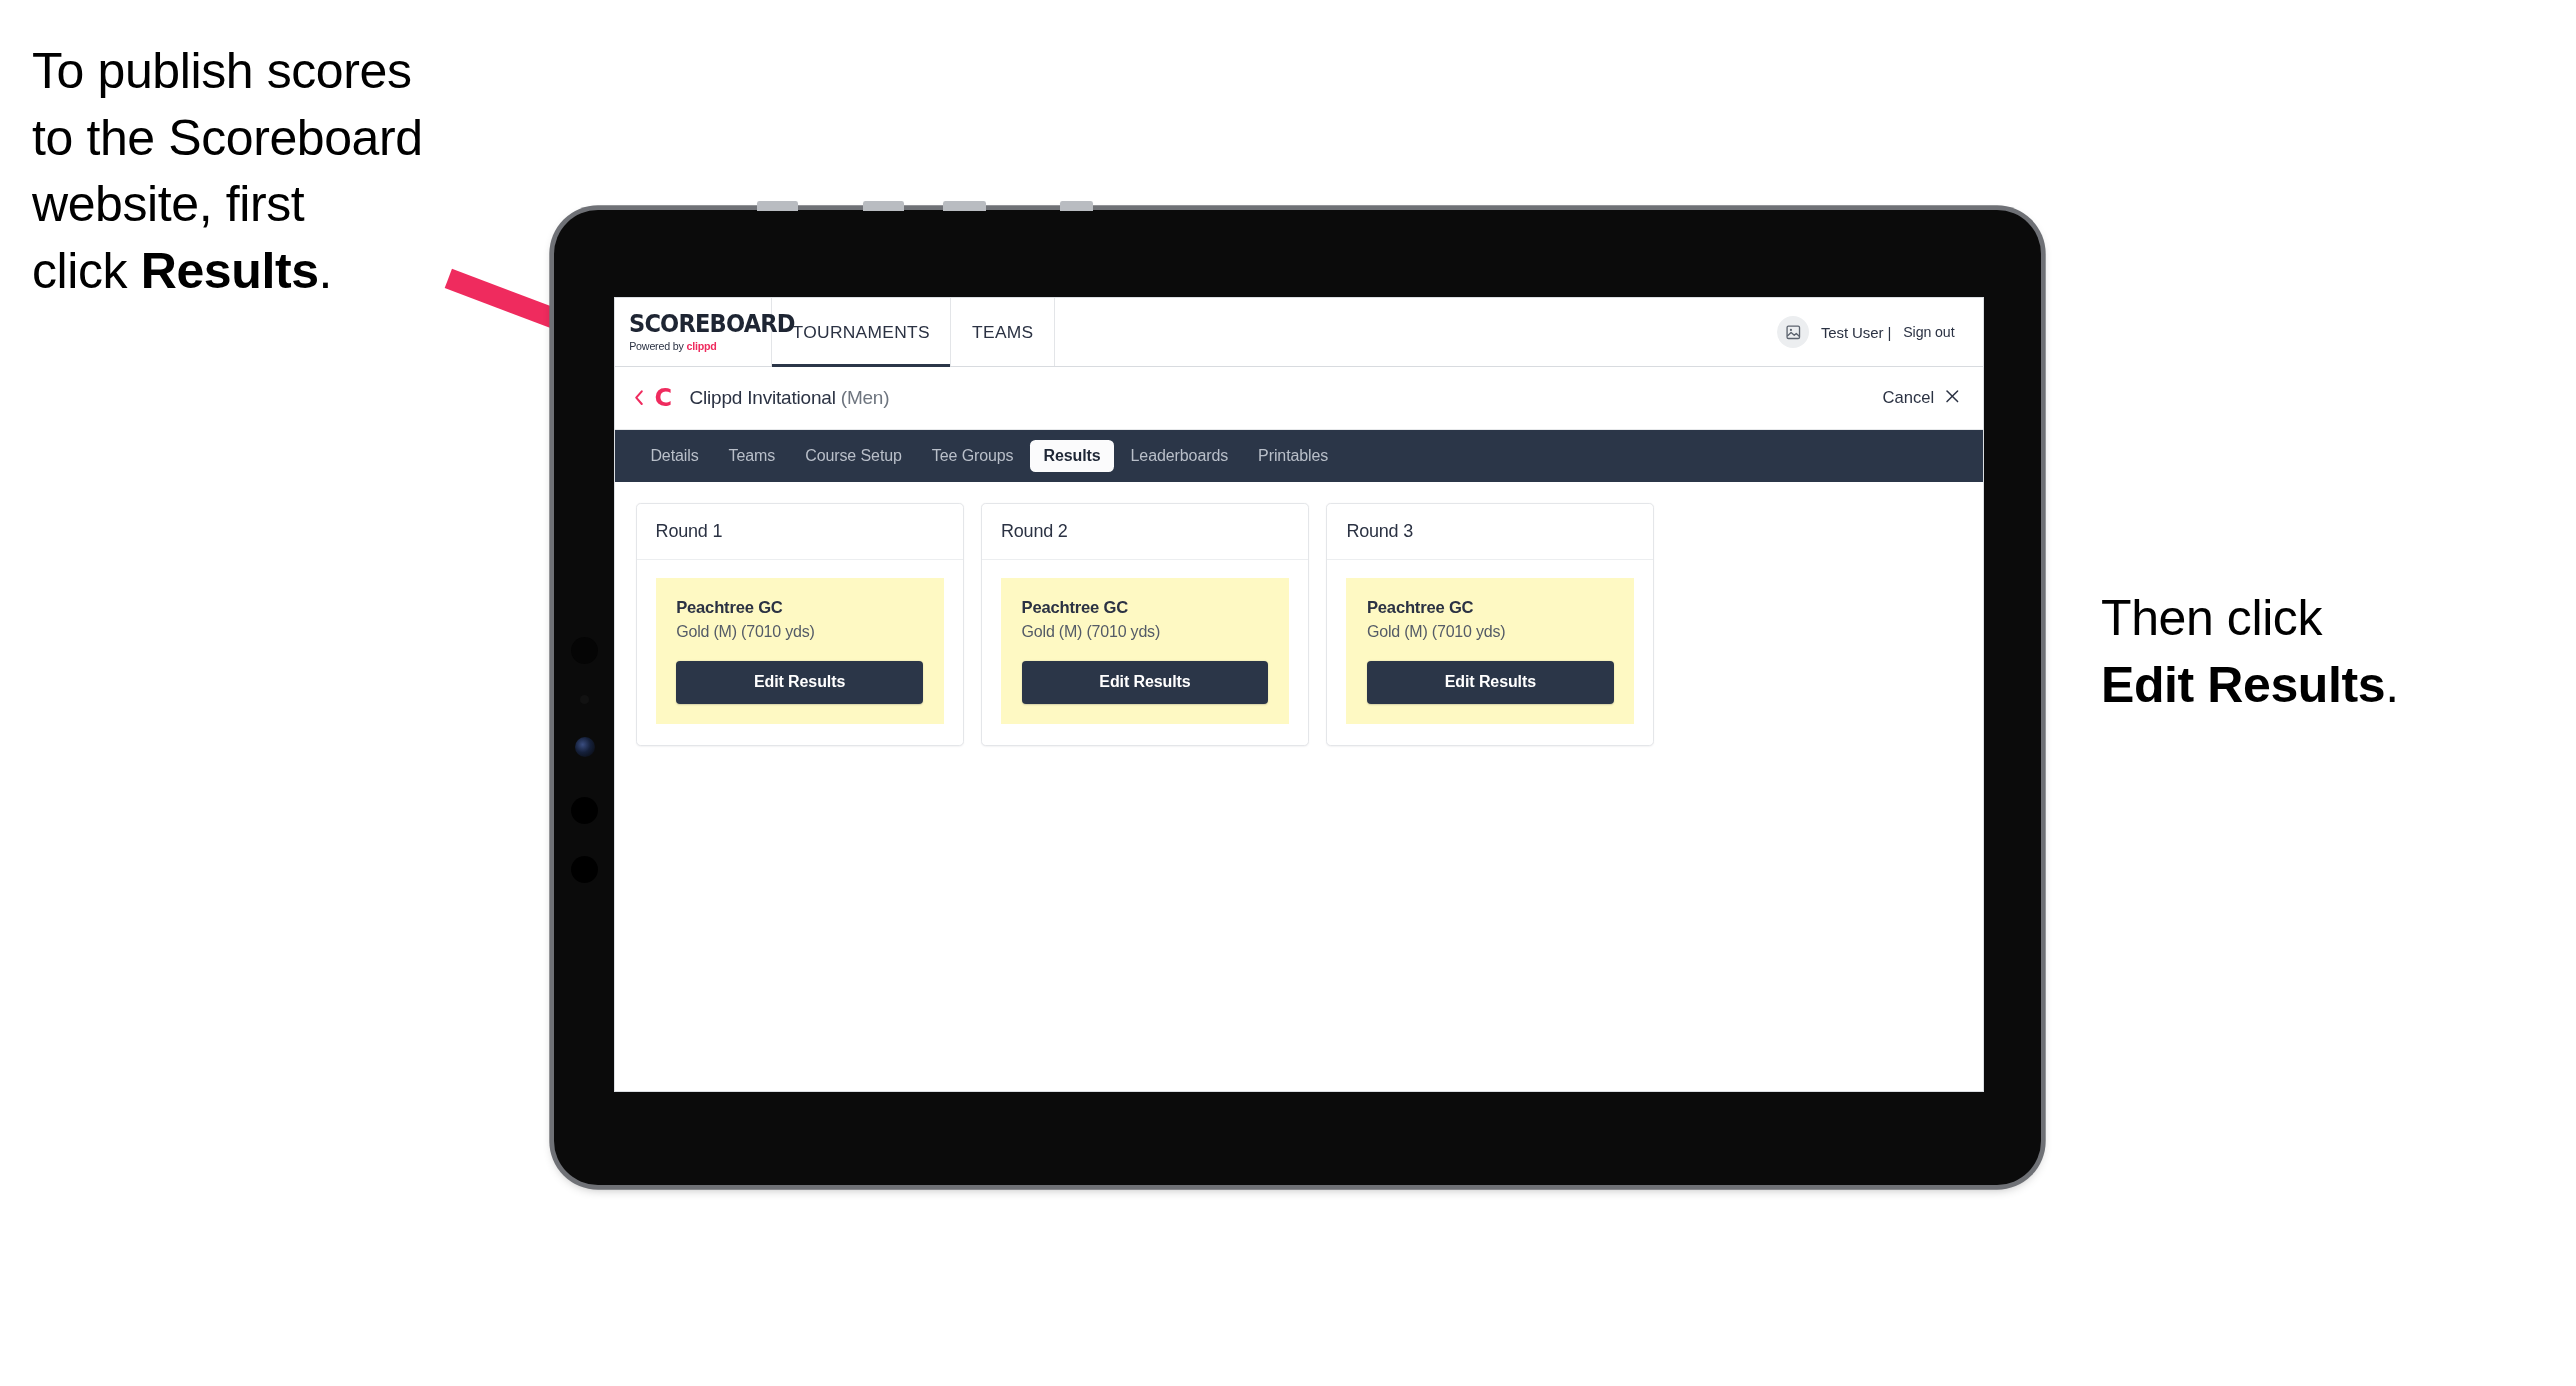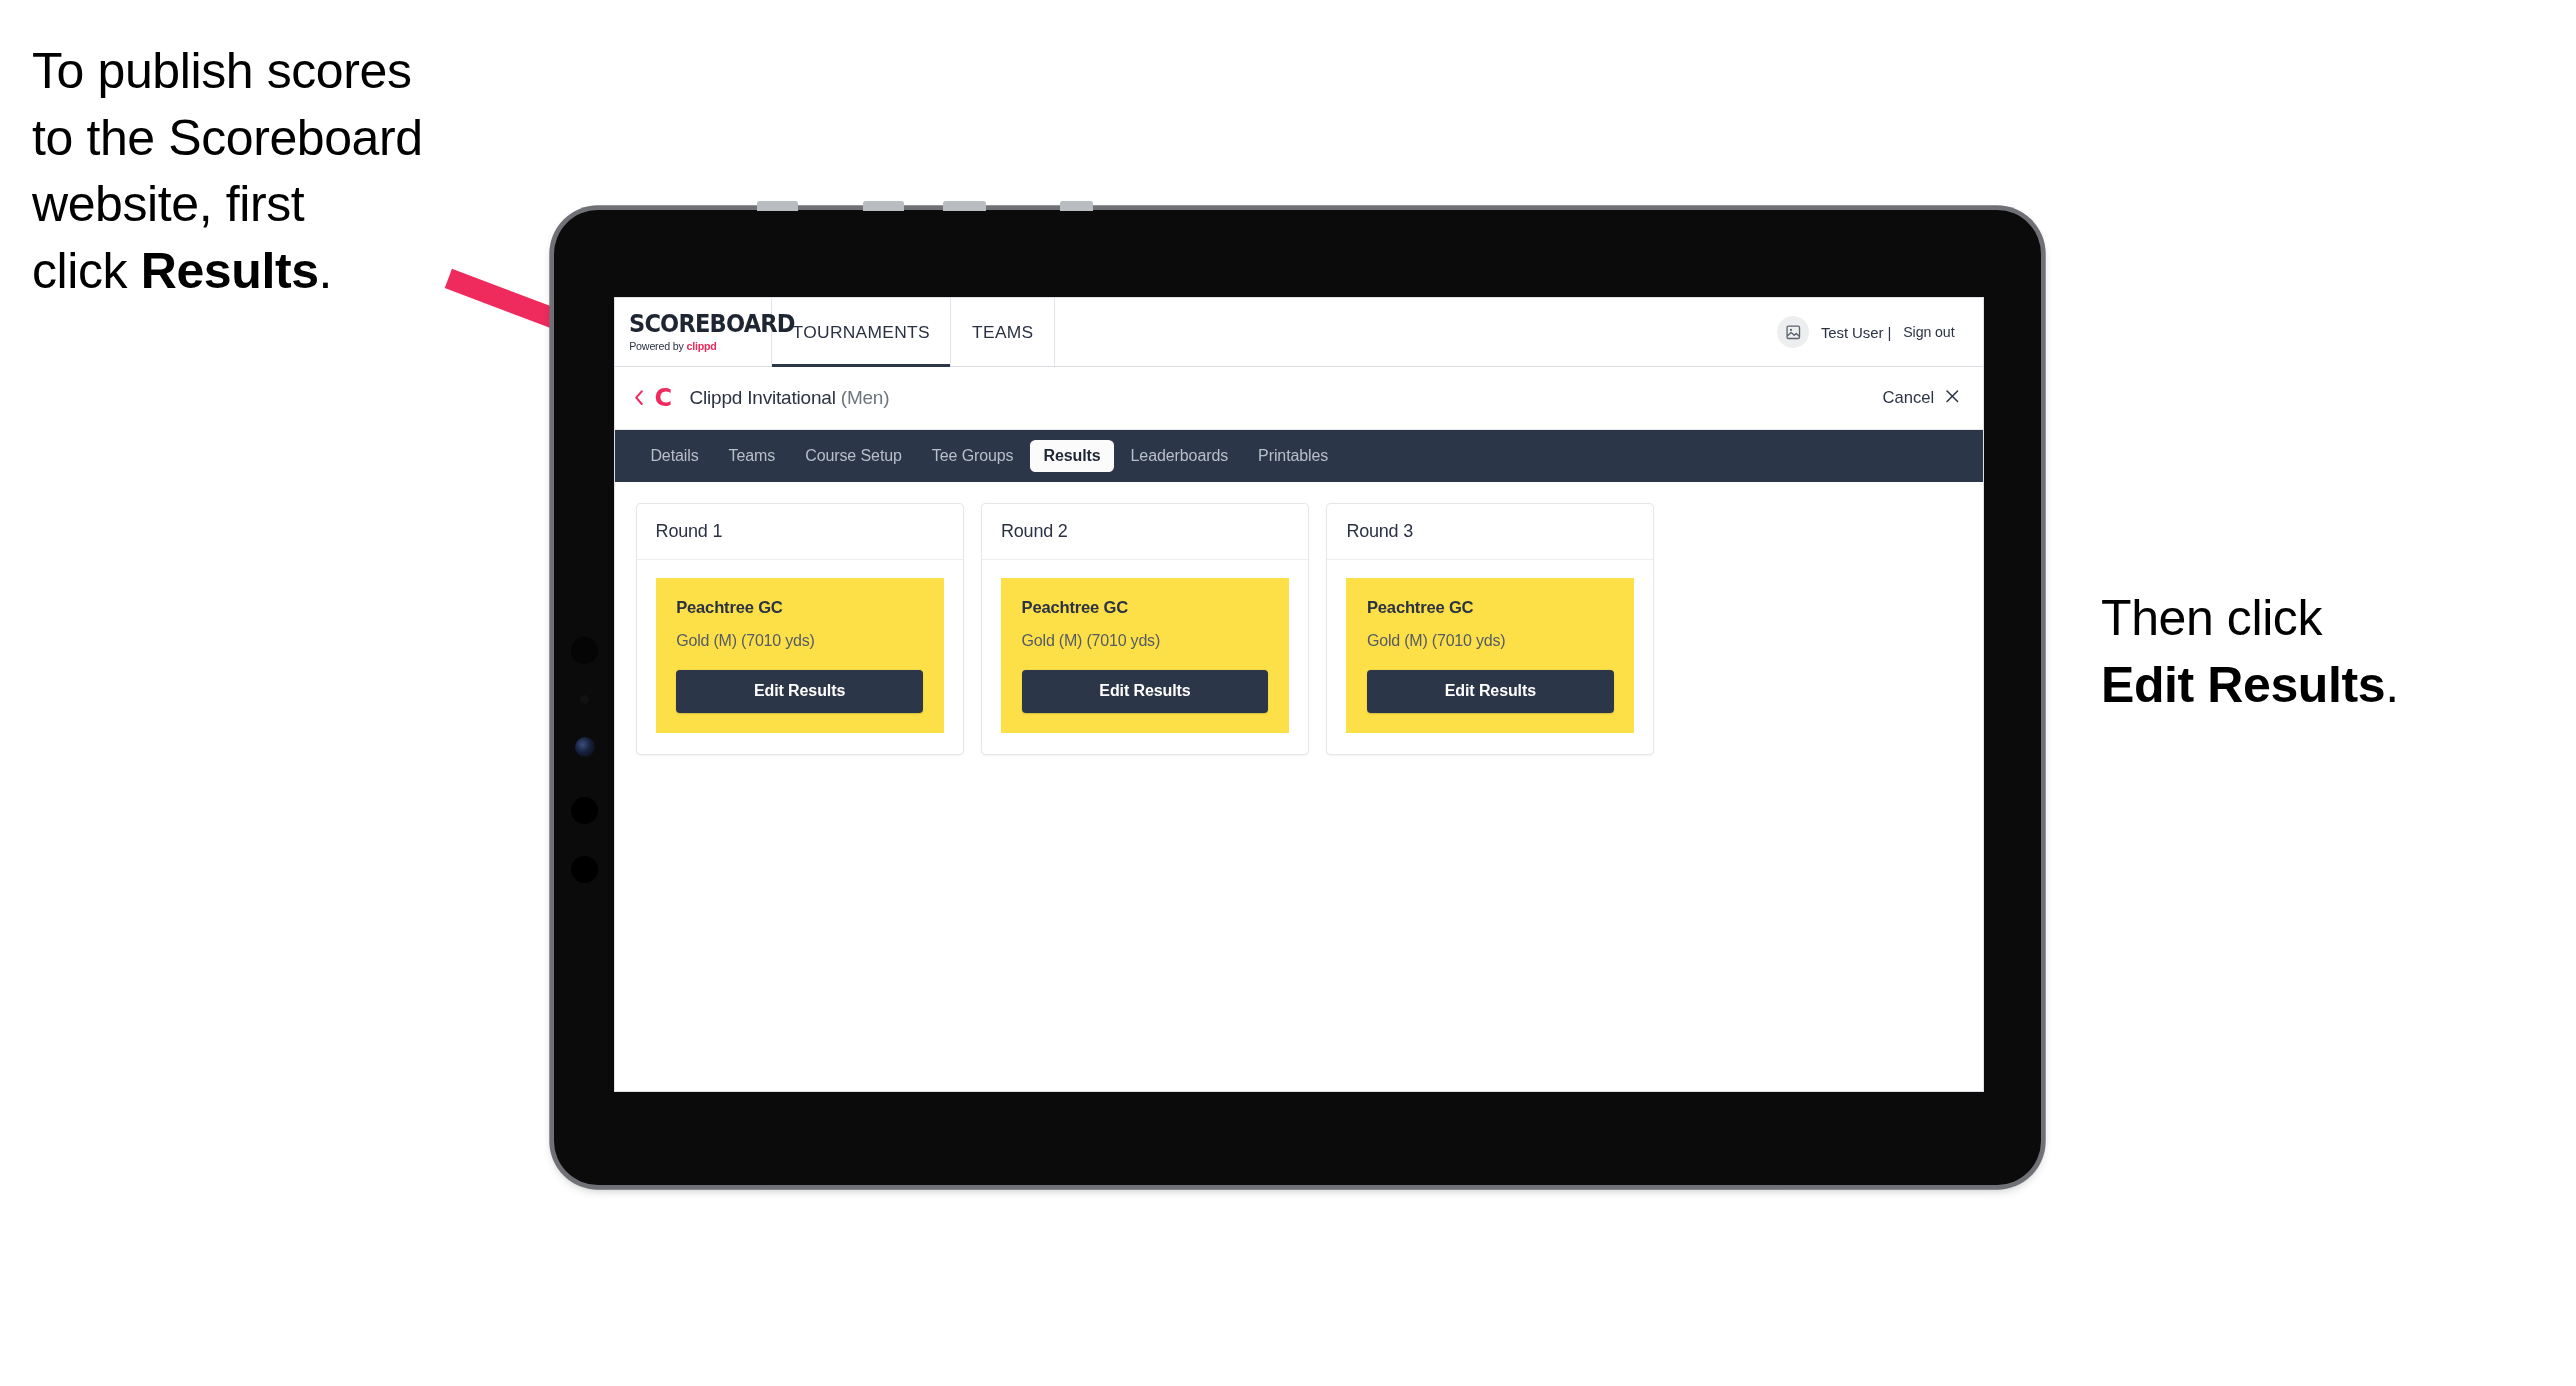--- a/index.html
+++ b/index.html
@@ -266,32 +266,32 @@
   }
   .round-card-header {
     padding: 17.4px 19px;
     border-bottom: 0.8px solid #eceef0;
     font-size: 18px;
     color: #2b3243;
     letter-spacing: -0.2px;
   }
   .round-card-body { padding: 17.4px 19px 20.6px 19px; }
   .course-panel {
-    background: #fde047;
+    background: #fef9c3;
     padding: 19px 20.6px 20.6px 20.6px;
   }
   .course-name {
     font-size: 16.6px;
     font-weight: 700;
     color: #2b3243;
     letter-spacing: -0.2px;
     line-height: 1.3;
   }
   .course-tee {
-    margin-top: 13px;
+    margin-top: 4px;
     font-size: 16px;
     color: #50576380;
     color: #545b67;
     letter-spacing: -0.2px;
     line-height: 1.3;
   }
   .edit-results-button {
     margin-top: 17.4px;
     width: 100%;
     height: 43px;

